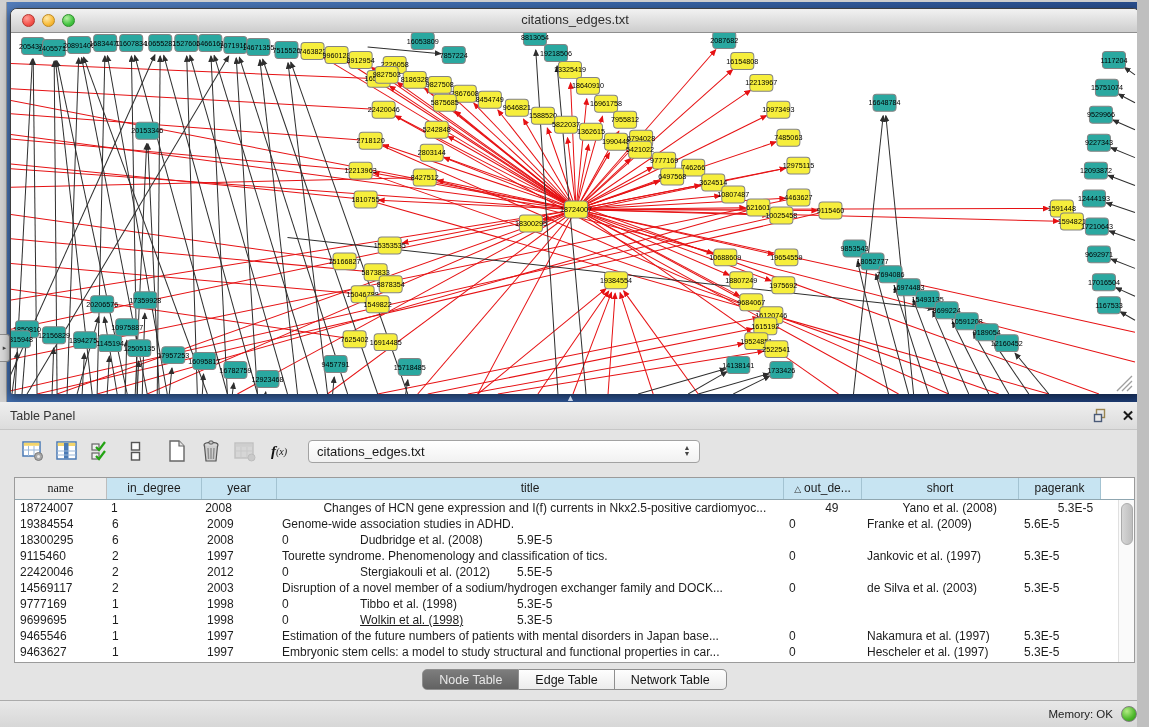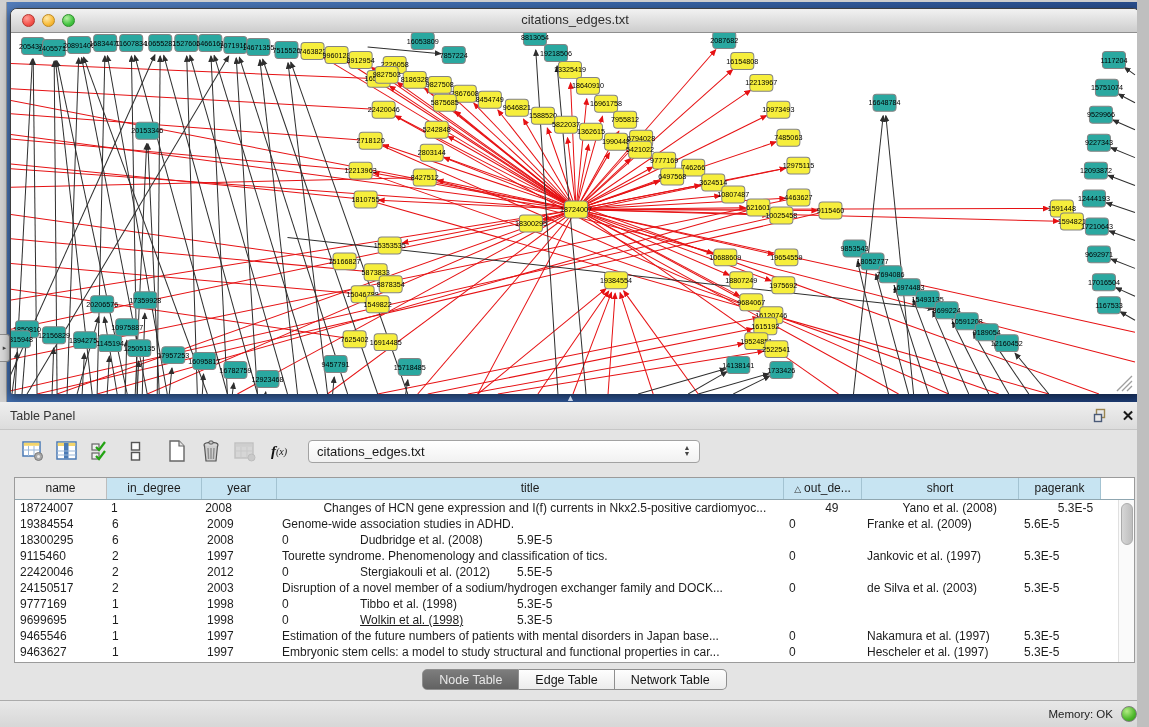--- a/index.html
+++ b/index.html
@@ -47,21 +47,21 @@
          background:linear-gradient(#ffffff,#f1f1f1);display:flex;align-items:center;
          font-size:13px;color:#1a1a1a;cursor:pointer;box-sizing:border-box;}
   .combo .val{flex:1;padding-left:8px;}
   .combo .steppers{width:16px;display:flex;flex-direction:column;align-items:center;line-height:6px;
                    font-size:7px;color:#444;padding-right:4px;}
   .tbl-wrap{position:relative;margin:5px 12px 0 14px;width:1121px;height:186px;background:#fff;
             border:1px solid #9b9b9b;box-sizing:border-box;overflow:hidden;}
   .thead{display:flex;height:21px;border-bottom:1px solid #8fa6b0;}
   .th{box-sizing:border-box;background:#c7e4f2;border-right:1px solid #a3c3d2;
       font-size:12px;color:#1c1c1c;text-align:center;line-height:20px;overflow:hidden;white-space:nowrap;cursor:pointer;}
-  .th.gray{background:#ececec;border-right:1px solid #bdbdbd;}
+  .th.gray{background:#ececec;border-right:1px solid #bdbdbd;font-family:Liberation Serif, serif;}
   .th .sort{font-size:9px;margin-right:3px;color:#333;}
   .trow{display:flex;height:16px;}
   .td{box-sizing:border-box;padding-left:5px;font-size:12px;color:#1d1d1d;line-height:16px;
       overflow:hidden;white-space:nowrap;}
   .vscroll{position:absolute;top:22px;right:0;bottom:0;width:15px;background:#fafafa;border-left:1px solid #e0e0e0;cursor:pointer;}
   .vthumb{position:absolute;top:3px;left:2px;width:10px;height:40px;border-radius:6px;
           background:linear-gradient(90deg,#d6d6d6,#bdbdbd);border:1px solid #ababab;cursor:pointer;}
   
   .tabs-row{height:32px;display:flex;align-items:center;justify-content:center;}
   .seg{height:21px;line-height:21px;padding:0 16px;font-size:12.5px;border:1px solid #8f8f8f;
@@ -651,21 +651,21 @@
           </div>
           <div class="trow">
             <div class="td" style="width: 92px;">22420046</div>
             <div class="td" style="width: 95px;">2</div>
             <div class="td" style="width: 75px;">2012</div>
             <div class="td" style="width: 78px;">0</div>
             <div class="td" style="width: 157px;">Stergiakouli et al. (2012)</div>
             <div class="td" style="width: 82px;">5.5E-5</div>
           </div>
           <div class="trow">
-            <div class="td" style="width: 92px;">24150517</div>
+            <div class="td" style="width: 92px;">14569117</div>
             <div class="td" style="width: 95px;">2</div>
             <div class="td" style="width: 75px;">2003</div>
             <div class="td" style="width: 507px;">Disruption of a novel member of a sodium/hydrogen exchanger family and DOCK...</div>
             <div class="td" style="width: 78px;">0</div>
             <div class="td" style="width: 157px;">de Silva et al. (2003)</div>
             <div class="td" style="width: 82px;">5.3E-5</div>
           </div>
           <div class="trow">
             <div class="td" style="width: 92px;">9777169</div>
             <div class="td" style="width: 95px;">1</div>

